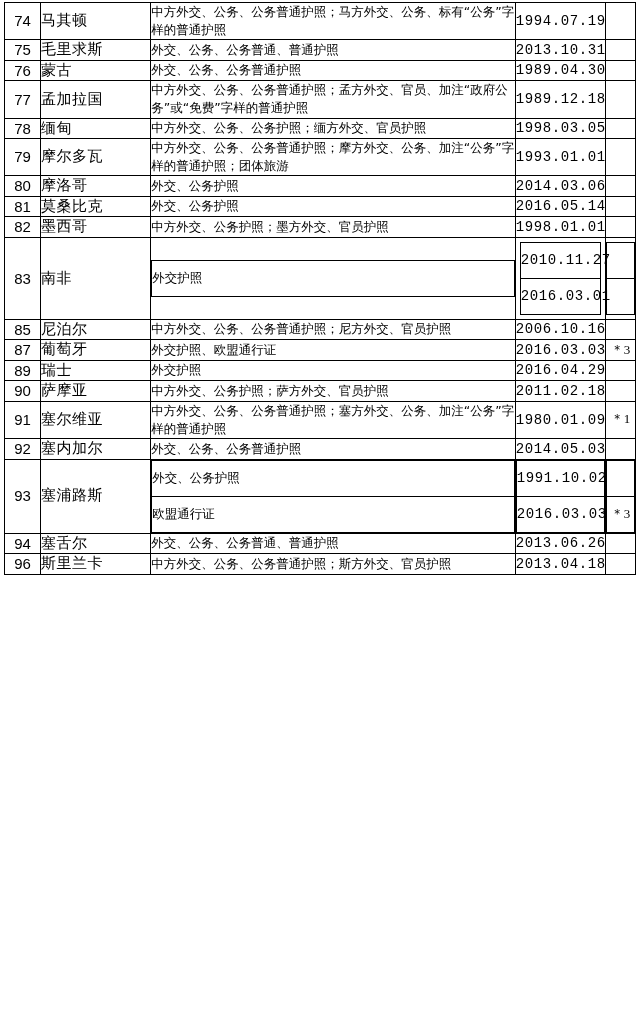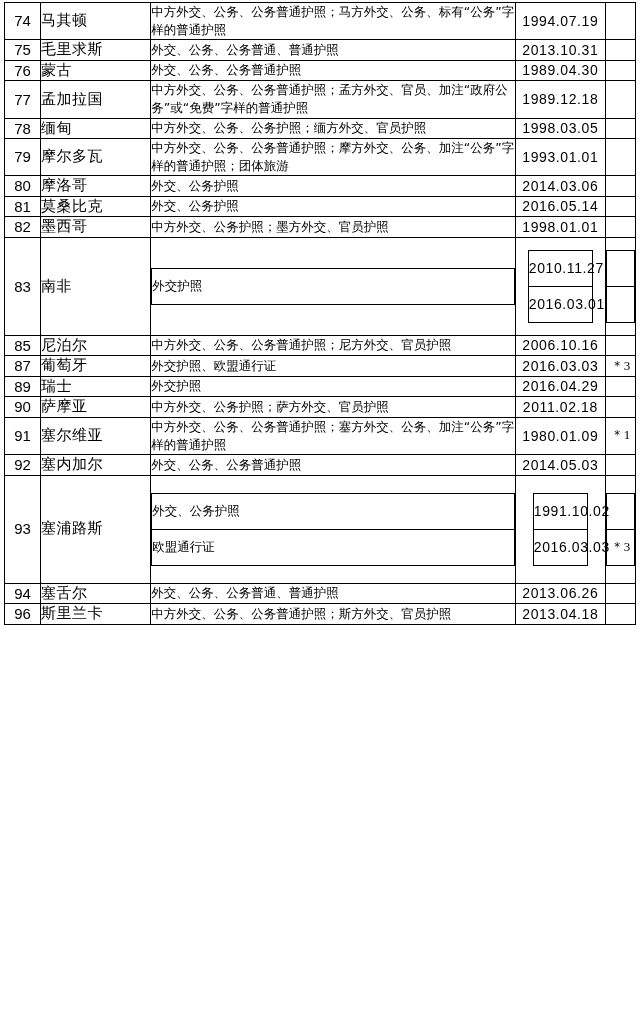--- a/index.html
+++ b/index.html
@@ -53,21 +53,21 @@
   .cell-desc {
     text-align: left;
     padding: 3px 5px 3px 6px;
     font-family: "DejaVu Sans", sans-serif;
     font-size: 12.5px;
     line-height: 1.45;
     margin-left: 16px;
   }
   .cell-date {
     text-align: center;
-    font-family: Liberation Sans, sans-serif;
+    font-family: Liberation Mono, monospace;
     font-size: 14px;
     letter-spacing: 0.6px;
     line-height: 1.3;
     white-space: nowrap;
   }
   .cell-note {
     text-align: center;
     font-family: "Liberation Serif", serif;
     font-size: 13px;
     line-height: 1.3;
@@ -175,21 +175,21 @@
         <td class="cell-name">南非</td>
         <td style="padding:0">
           <table class="sub-table">
             <tbody>
                 <tr class="sub-row-top">
                   <td class="cell-desc" style="height:35px">外交护照</td>
                 </tr>
           </tbody>
             </table>
         </td>
-        <td style="padding:12px">
+        <td style="padding:4px">
           <table class="sub-table">
             <tbody>
                 <tr class="sub-row-top">
                   <td class="cell-date" style="height:35px">2010.11.27</td>
                 </tr>
             <tr>
                   <td class="cell-date" style="height:35px">2016.03.01</td>
                 </tr>
           </tbody>
             </table>
@@ -267,21 +267,21 @@
             <tbody>
                 <tr class="sub-row-top">
                   <td class="cell-desc" style="height:35px">外交、公务护照</td>
                 </tr>
             <tr>
                   <td class="cell-desc" style="height:35px">欧盟通行证</td>
                 </tr>
           </tbody>
             </table>
         </td>
-        <td style="padding:17px">
+        <td style="padding:0">
           <table class="sub-table">
             <tbody>
                 <tr class="sub-row-top">
                   <td class="cell-date" style="height:35px">1991.10.02</td>
                 </tr>
             <tr>
                   <td class="cell-date" style="height:35px">2016.03.03</td>
                 </tr>
           </tbody>
             </table>

